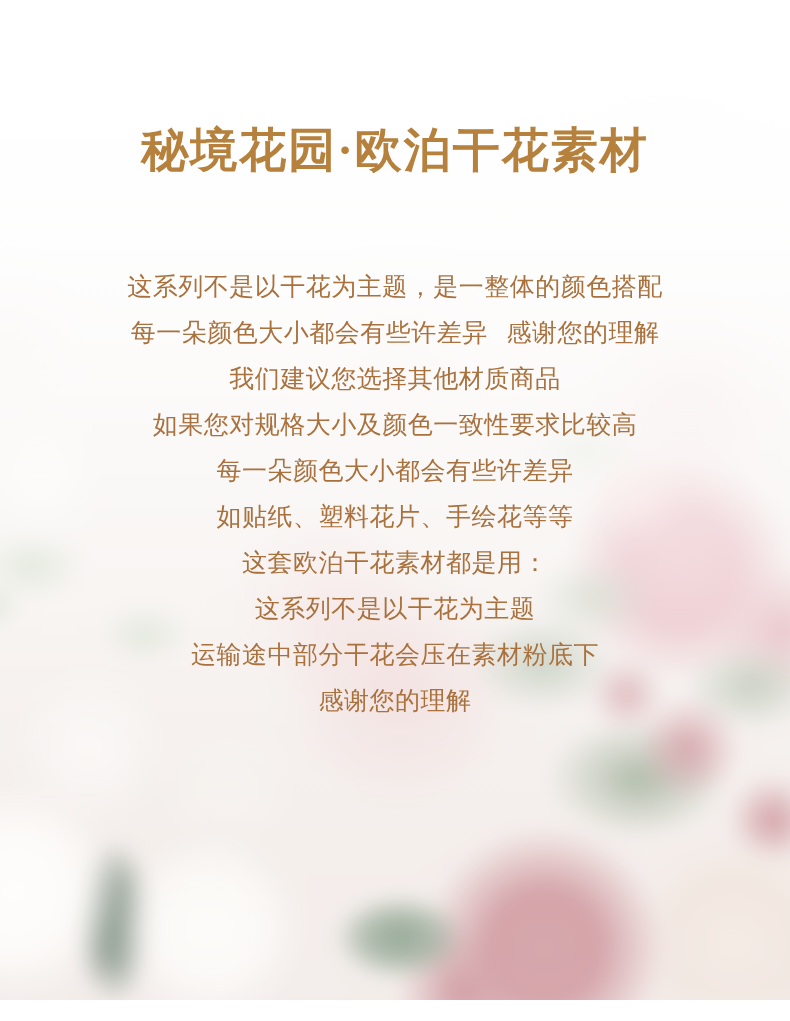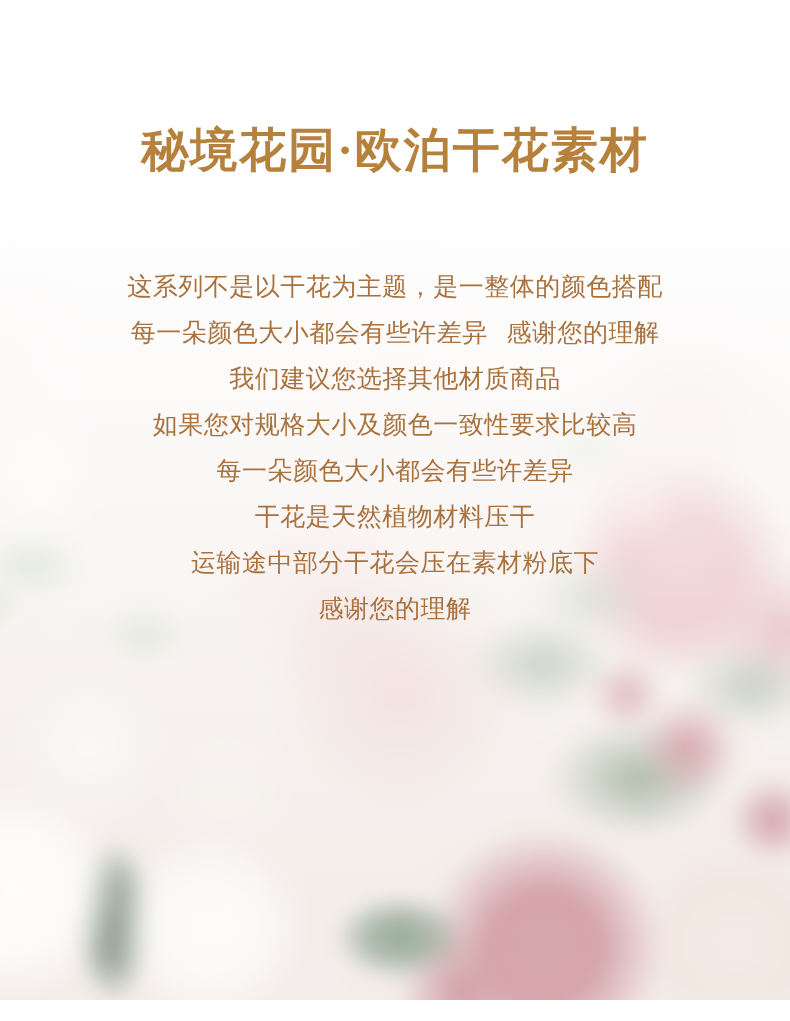--- a/index.html
+++ b/index.html
@@ -143,20 +143,22 @@
   <div class="white-veil"></div>
 
   <h1 class="title">秘境花园·欧泊干花素材</h1>
 
   <div class="body-text">
     <p>这系列不是以干花为主题，是一整体的颜色搭配</p>
     <p>每一朵颜色大小都会有些许差异 感谢您的理解</p>
     <p>我们建议您选择其他材质商品</p>
     <p>如果您对规格大小及颜色一致性要求比较高</p>
     <p>每一朵颜色大小都会有些许差异</p>
-    <p>干花是天然植物材料压干</p>
+    <p>如贴纸、塑料花片、手绘花等等</p>
+    <p>这套欧泊干花素材都是用：</p>
+    <p>这系列不是以干花为主题</p>
     <p>运输途中部分干花会压在素材粉底下</p>
     <p>感谢您的理解</p>
   </div>
 
   <div class="bottom-strip"></div>
 
 </div>
 
 </body></html>

